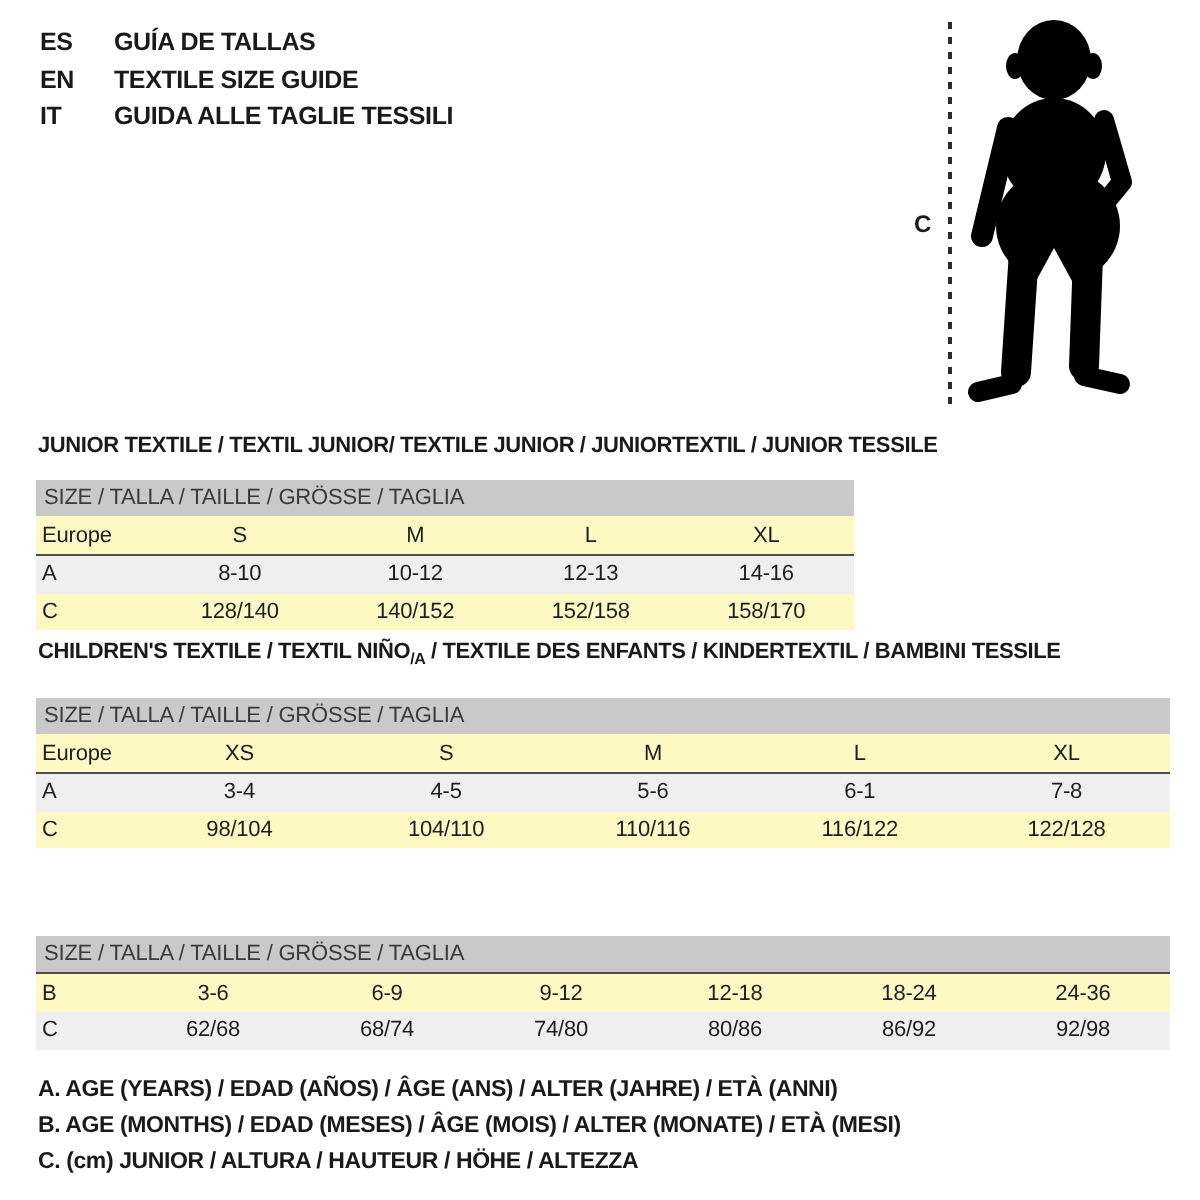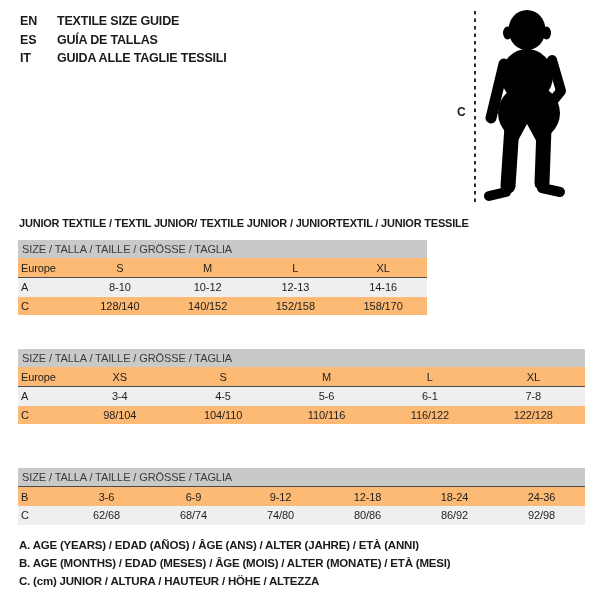--- a/index.html
+++ b/index.html
@@ -15,21 +15,21 @@
   .lang-code {width:37px; flex:0 0 37px;}
 
   
   #figure-wrap {left:450px; top:6px; width:140px; height:205px;}
   #c-label {left:457px; top:105px; font-size:12px; font-weight:bold;}
 
   
   .tbl-title {font-size:11px; font-weight:bold; letter-spacing:-0.2px; white-space:nowrap;}
   .tbl-title sub {font-size:8px;}
   #t3-title {white-space:normal; line-height:15.5px; width:560px;}
-  .size-table {background:#fdba74;}
+  .size-table {background:#fef9c3;}
   .size-bar {
     height:18px; line-height:18px; background:#c9c9c9; color:#3a3a3a;
     font-size:11px; padding-left:4px; letter-spacing:-0.1px;
   }
   .size-bar.bar-divider {border-bottom:1.5px solid #4d4d4d;}
   table {border-collapse:collapse; table-layout:fixed; width:100%; margin-top:1px;}
   td {height:18.3px; font-size:11px; padding:0; text-align:center; color:#1e1e1e; letter-spacing:-0.1px; white-space:nowrap;}
   td:first-child {text-align:left; padding-left:3px;margin-top:18px;}
   tr.stripe {background:#efefef;}
   tr.hdr td {border-bottom:1.5px solid #4d4d4d;}
@@ -47,26 +47,26 @@
   #legend {left:19px; top:536px;}
   .legend-line {font-size:11.5px; font-weight:bold; line-height:18px; letter-spacing:-0.2px; white-space:nowrap;}
 </style>
 </head>
 <body>
 
 <div id="page">
 
   <div id="langs" class="abs">
       <div class="lang-row">
+        <span class="lang-code">ES</span>
+        <span>GUÍA DE TALLAS</span>
+      </div>
+      <div class="lang-row">
         <span class="lang-code">EN</span>
         <span>TEXTILE SIZE GUIDE</span>
-      </div>
-      <div class="lang-row">
-        <span class="lang-code">ES</span>
-        <span>GUÍA DE TALLAS</span>
       </div>
       <div class="lang-row">
         <span class="lang-code">IT</span>
         <span>GUIDA ALLE TAGLIE TESSILI</span>
       </div>
     </div>
 
   <div id="figure-wrap" class="abs">
     <svg width="140" height="205" viewBox="0 0 140 205">
       <line x1="25" y1="5" x2="25" y2="200" stroke="#2b2b2b" stroke-width="2" stroke-dasharray="3.5 4"></line>
@@ -111,20 +111,21 @@
             <td>C</td>
             <td>128/140</td>
             <td>140/152</td>
             <td>152/158</td>
             <td>158/170</td>
           </tr>
         </tbody>
       </table>
   </div>
 
+  <div id="t2-title" class="abs tbl-title"><span>CHILDREN'S TEXTILE / TEXTIL NIÑO</span><sub>/A</sub><span> / TEXTILE DES ENFANTS / KINDERTEXTIL / BAMBINI TESSILE</span></div>
   <div id="t2-wrap" class="abs size-table" data-table="1">
     <div class="size-bar">SIZE / TALLA / TAILLE / GRÖSSE / TAGLIA</div>
     <table>
         <tbody>
           <tr class="hdr">
             <td>Europe</td>
             <td>XS</td>
             <td>S</td>
             <td>M</td>
             <td>L</td>

